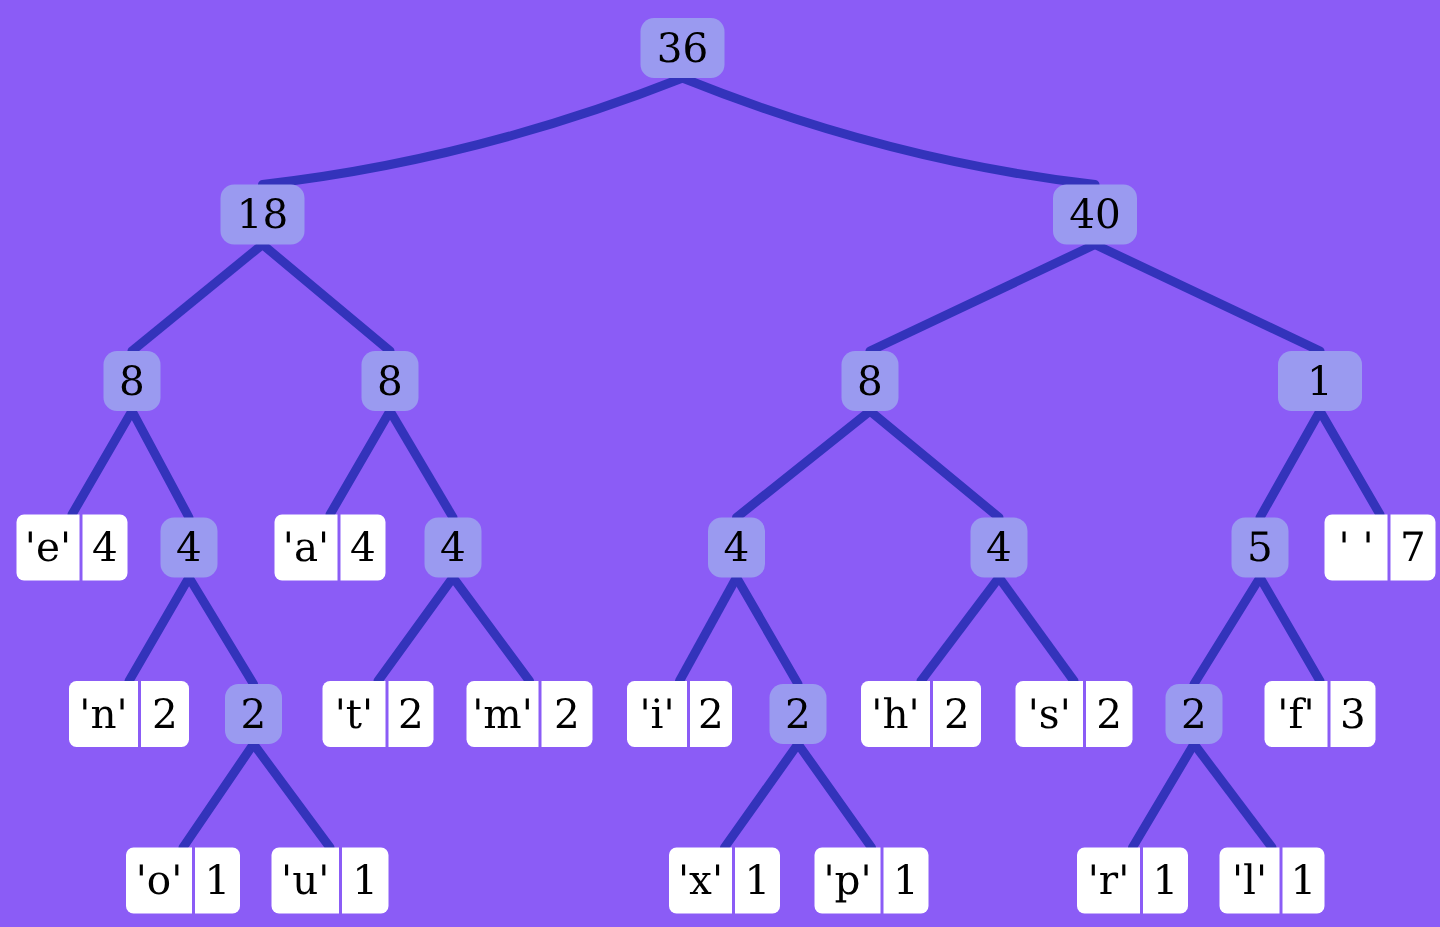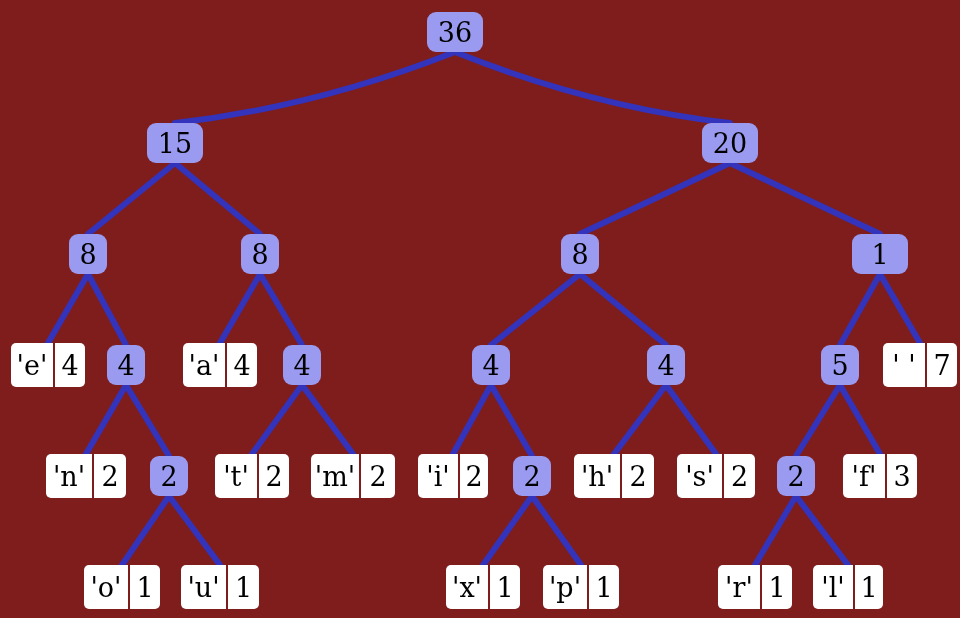--- a/index.html
+++ b/index.html
@@ -4,21 +4,21 @@
 <style>
   html, body {
     margin: 0;
     padding: 0;
     background: #000000;
   }
   #canvas {
     position: relative;
     width: 960px;
     height: 618px;
-    background: #7f1d1d;
+    background: #8b5cf6;
     overflow: hidden;
     font-family: "DejaVu Serif", "Liberation Serif", serif;
   }
   svg#edges {
     position: absolute;
     left: 0;
     top: 0;
     width: 960px;
     height: 618px;
   }
@@ -93,24 +93,24 @@
       <path d="M 532 496 L 483 565" stroke="#3333bb" stroke-width="6" fill="none" stroke-linecap="round"></path>
       <path d="M 532 496 L 581 565" stroke="#3333bb" stroke-width="6" fill="none" stroke-linecap="round"></path>
       <path d="M 796 496 L 755 565" stroke="#3333bb" stroke-width="6" fill="none" stroke-linecap="round"></path>
       <path d="M 796 496 L 848 565" stroke="#3333bb" stroke-width="6" fill="none" stroke-linecap="round"></path>
     </svg>
   <div id="nodes-layer">
       <div class="node internal-node" style="left: 427px; top: 12px; width: 56px; height: 40px;">
         <span>36</span>
       </div>
       <div class="node internal-node" style="left: 147px; top: 123px; width: 56px; height: 40px;">
-        <span>15</span>
+        <span>18</span>
       </div>
       <div class="node internal-node" style="left: 702px; top: 123px; width: 56px; height: 40px;">
-        <span>20</span>
+        <span>40</span>
       </div>
       <div class="node internal-node" style="left: 69px; top: 234px; width: 38px; height: 40px;">
         <span>8</span>
       </div>
       <div class="node internal-node" style="left: 241px; top: 234px; width: 38px; height: 40px;">
         <span>8</span>
       </div>
       <div class="node internal-node" style="left: 561px; top: 234px; width: 38px; height: 40px;">
         <span>8</span>
       </div>

